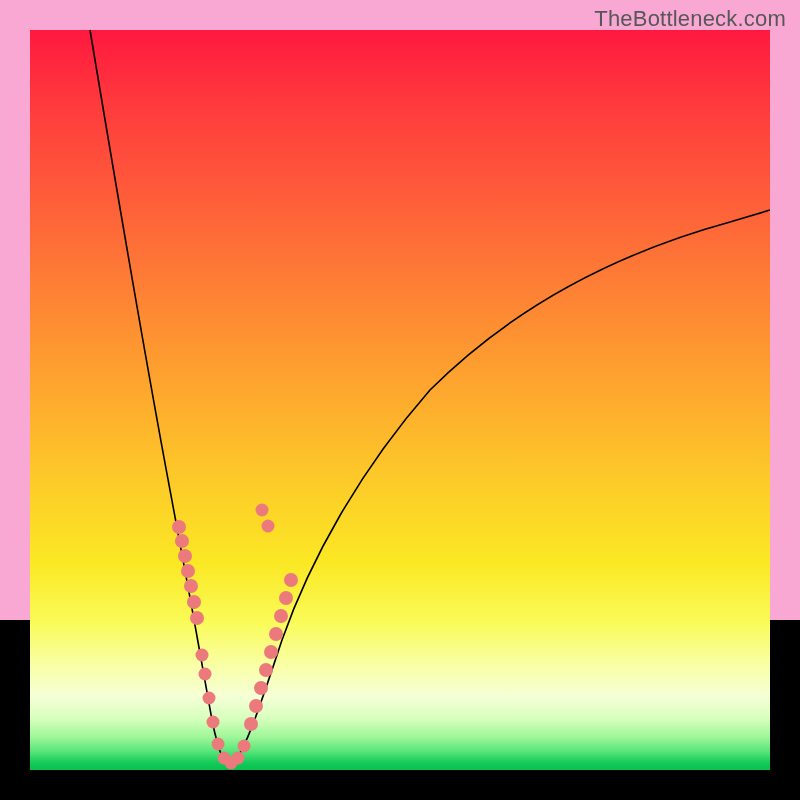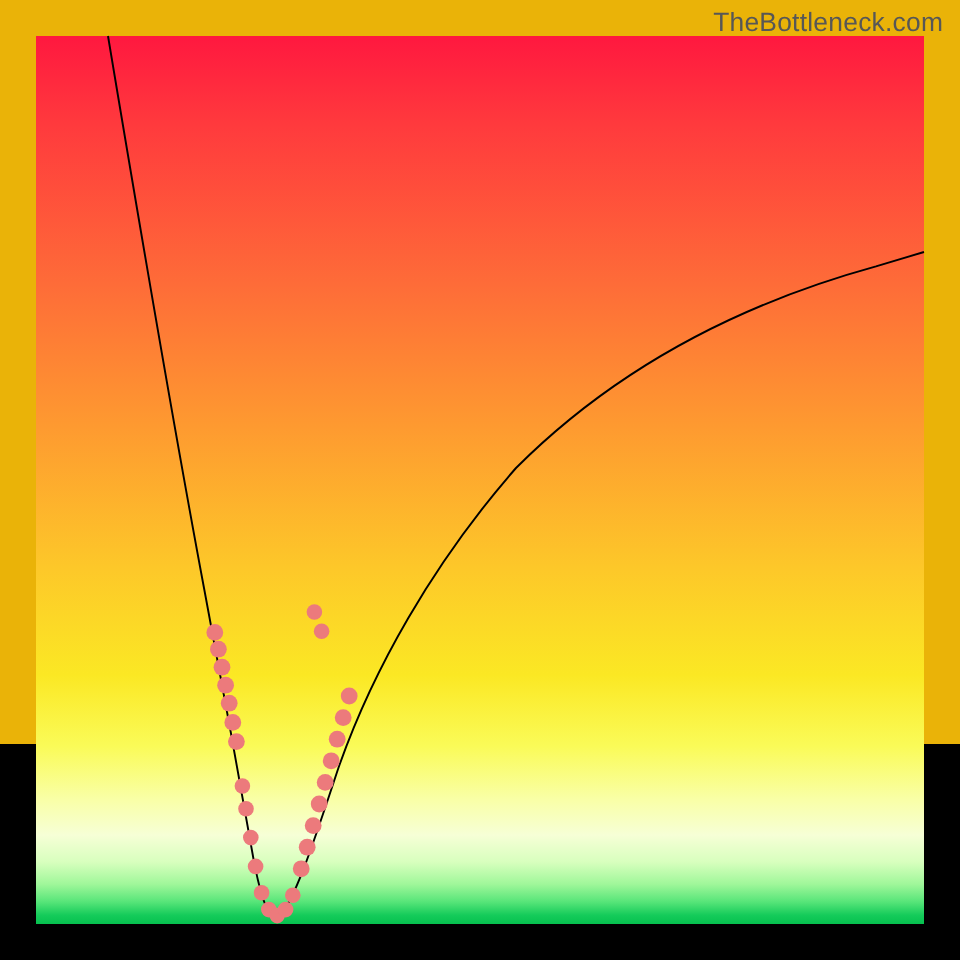--- a/index.html
+++ b/index.html
@@ -10,21 +10,21 @@
     overflow: hidden;
     background: #000;
     font-family: Arial, Helvetica, sans-serif;
   }
   .frame {
     position: absolute;
     left: 0;
     top: 0;
     width: 800px;
     height: 620px;
-    background: #eab308;
+    background: #f9a8d4;
   }
   .plot {
     position: absolute;
     left: 30px;
     top: 30px;
     width: 740px;
     height: 740px;
     
     background: linear-gradient(
       to bottom,

